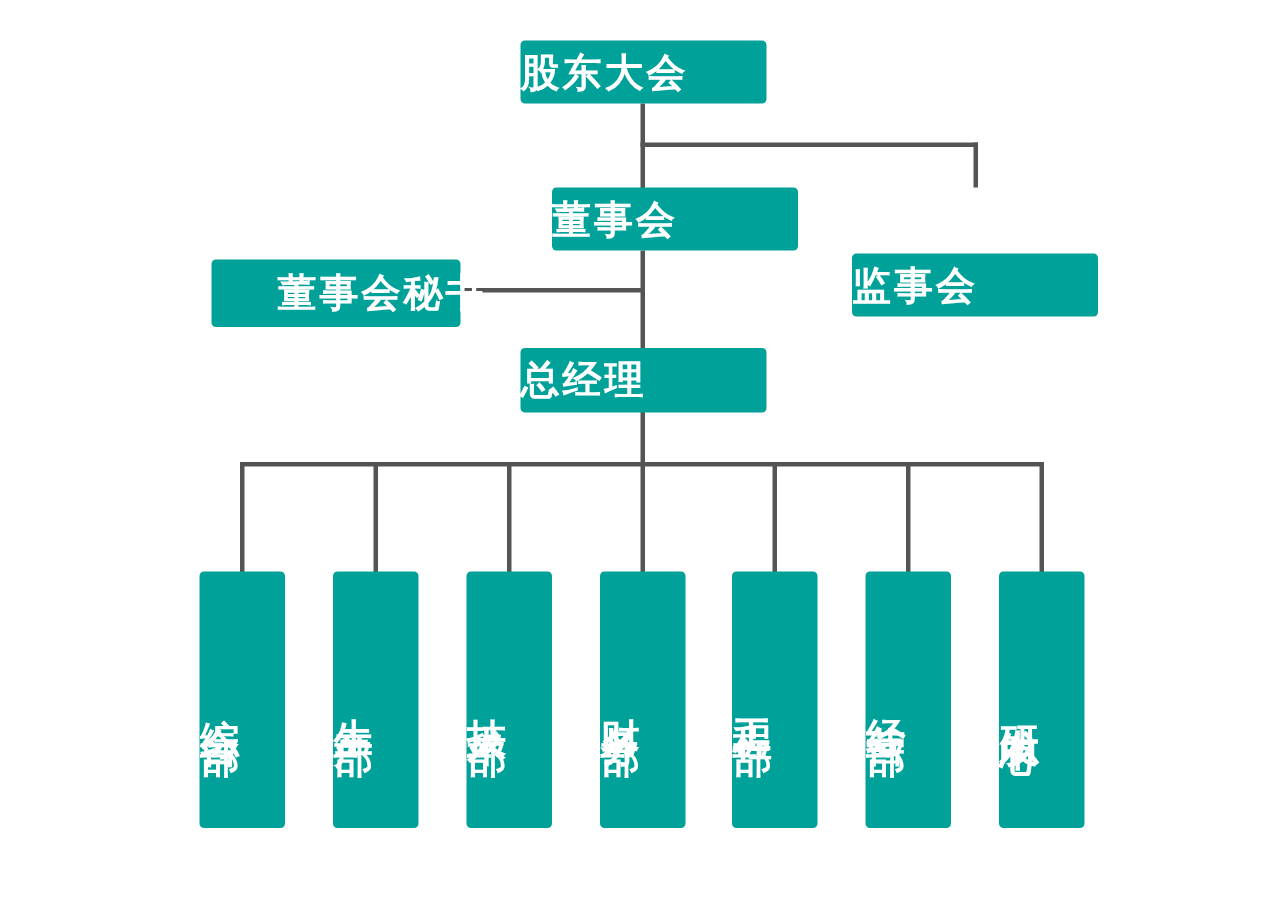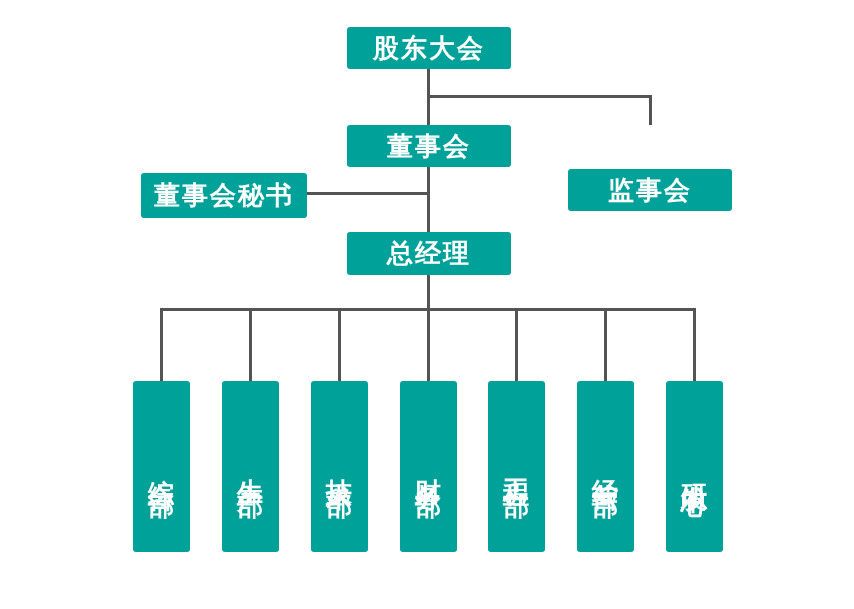--- a/index.html
+++ b/index.html
@@ -18,21 +18,21 @@
   .line {
     position: absolute;
     background: var(--line, #545454);
   }
   .node {
     position: absolute;
     background: var(--box, #00a199);
     color: var(--text, #ffffff);
     display: flex;
     align-items: center;
-    justify-content: center;
+    justify-content: flex-start;
     border-radius: 3px;
     font-weight: bold;
     box-sizing: border-box;
   }
   .hnode {
     font-size: 26px;
     letter-spacing: 2px;
     white-space: nowrap;
   }
   .vnode .vtext {
@@ -63,29 +63,29 @@
   <div class="line" style="left:338px; top:308px; width:3px; height:74px;"></div>
   <div class="line" style="left:427px; top:308px; width:3px; height:74px;"></div>
   <div class="line" style="left:515px; top:308px; width:3px; height:74px;"></div>
   <div class="line" style="left:604px; top:308px; width:3px; height:74px;"></div>
   <div class="line" style="left:693px; top:308px; width:3px; height:74px;"></div>
 
   <div class="node hnode" style="left:347px; top:27px; width:164px; height:42px;">
     <span>股东大会</span>
   </div>
 
-  <div class="node hnode" style="left:347px; top:125px; width:164px; height:42px;">
+  <div class="node hnode" style="left:368px; top:125px; width:164px; height:42px;">
     <span>董事会</span>
   </div>
 
   <div class="node hnode" style="left:568px; top:125px; width:164px; height:42px;margin-top:44px;">
     <span>监事会</span>
   </div>
 
-  <div class="node hnode" style="left:141px; top:173px; width:166px; height:45px;">
+  <div class="node hnode" style="left:141px; top:173px; width:166px; height:45px;padding-left:44px;">
     <span>董事会秘书</span>
   </div>
 
   <div class="node hnode" style="left:347px; top:232px; width:164px; height:43px;">
     <span>总经理</span>
   </div>
 
   <div class="node vnode" style="left:133px; top:381px; width:57px; height:171px;">
     <span class="vtext">综合部</span>
   </div>

